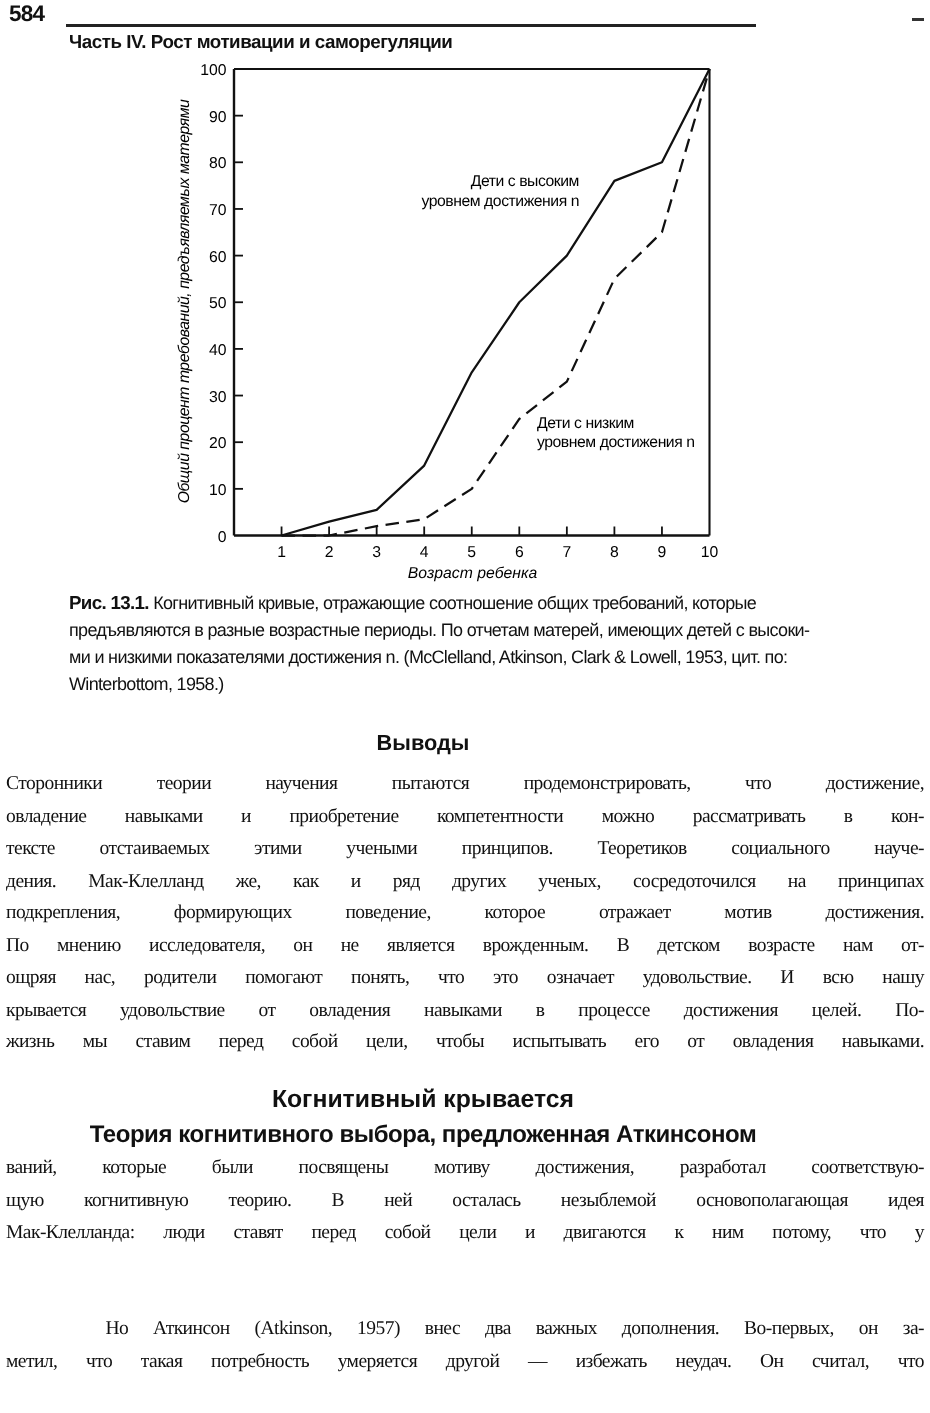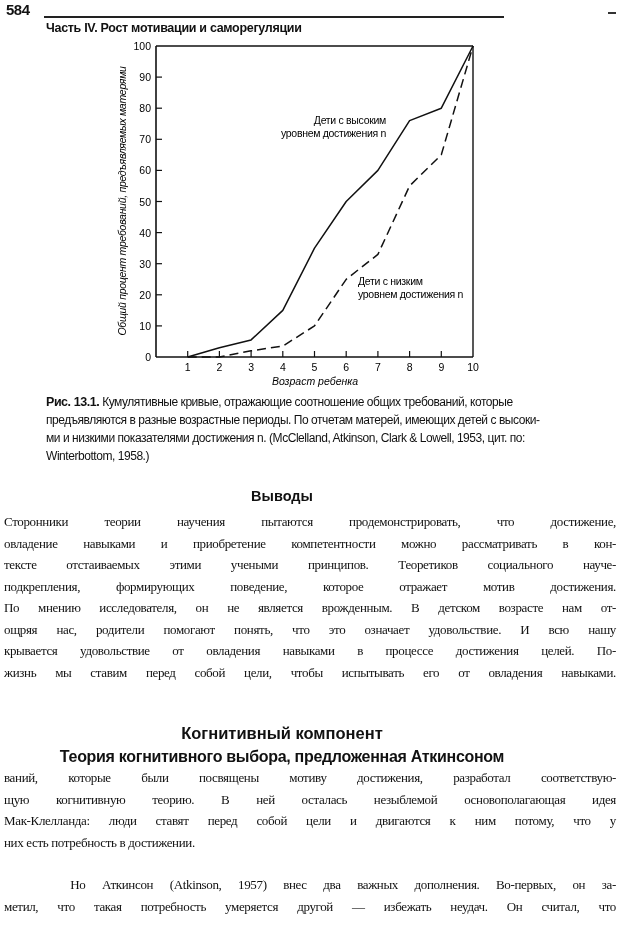--- a/index.html
+++ b/index.html
@@ -90,45 +90,45 @@
   <text id="ylabel" transform="translate(126,201) rotate(-90)" text-anchor="middle" font-family="Liberation Sans, sans-serif" font-style="italic" font-size="10.5" letter-spacing="-0.3">Общий процент требований, предъявляемых матерями</text>
   <text id="xlabel" x="315" y="385" text-anchor="middle" font-family="Liberation Sans, sans-serif" font-style="italic" font-size="10.5">Возраст ребенка</text>
   <text x="386" y="124" text-anchor="end" font-family="Liberation Sans, sans-serif" font-size="10.5" letter-spacing="-0.3">Дети с высоким</text>
   <text x="386" y="137" text-anchor="end" font-family="Liberation Sans, sans-serif" font-size="10.5" letter-spacing="-0.3">уровнем достижения n</text>
   <text x="358" y="285" text-anchor="start" font-family="Liberation Sans, sans-serif" font-size="10.5" letter-spacing="-0.3">Дети с низким</text>
   <text x="358" y="298" text-anchor="start" font-family="Liberation Sans, sans-serif" font-size="10.5" letter-spacing="-0.3">уровнем достижения n</text>
 </svg>
 
 <div class="caption">
   <b>Рис. 13.1.</b>
-  <span>Кумулятивные кривые, отражающие соотношение общих требований, которые</span><br>
+  <span>Когнитивный кривые, отражающие соотношение общих требований, которые</span><br>
   <span>предъявляются в разные возрастные периоды. По отчетам матерей, имеющих детей с высоки-</span><br>
   <span>ми и низкими показателями достижения n. (McClelland, Atkinson, Clark &amp; Lowell, 1953, цит. по:</span><br>
   <span>Winterbottom, 1958.)</span>
 </div>
 
 <div class="h-sec h1">Выводы</div>
 
 <div class="para p1">
   <span class="line">Сторонники теории научения пытаются продемонстрировать, что достижение,</span>
   <span class="line">овладение навыками и приобретение компетентности можно рассматривать в кон-</span>
   <span class="line">тексте отстаиваемых этими учеными принципов. Теоретиков социального научe-</span>
+  <span class="line">дения. Мак-Клелланд же, как и ряд других ученых, сосредоточился на принципах</span>
   <span class="line">подкрепления, формирующих поведение, которое отражает мотив достижения.</span>
   <span class="line">По мнению исследователя, он не является врожденным. В детском возрасте нам от-</span>
   <span class="line">ощряя нас, родители помогают понять, что это означает удовольствие. И всю нашу</span>
   <span class="line">крывается удовольствие от овладения навыками в процессе достижения целей. По-</span>
   <span class="line">жизнь мы ставим перед собой цели, чтобы испытывать его от овладения навыками.</span>
 </div>
 
-<div class="h-sec h2">Когнитивный компонент</div>
+<div class="h-sec h2">Когнитивный крывается</div>
 <div class="h-sec h3">Теория когнитивного выбора, предложенная Аткинсоном</div>
 
 <div class="para p2">
   <span class="line">ваний, которые были посвящены мотиву достижения, разработал соответствую-</span>
   <span class="line">щую когнитивную теорию. В ней осталась незыблемой основополагающая идея</span>
   <span class="line">Мак-Клелланда: люди ставят перед собой цели и двигаются к ним потому, что у</span>
-  <span class="line last">них есть потребность в достижении.</span>
 </div>
 
 <div class="para p3">
   <span class="line" style="white-space:pre">    Но Аткинсон (Atkinson, 1957) внес два важных дополнения. Во-первых, он за-</span>
   <span class="line">метил, что такая потребность умеряется другой — избежать неудач. Он считал, что</span>
 </div>
 
 </body></html>

